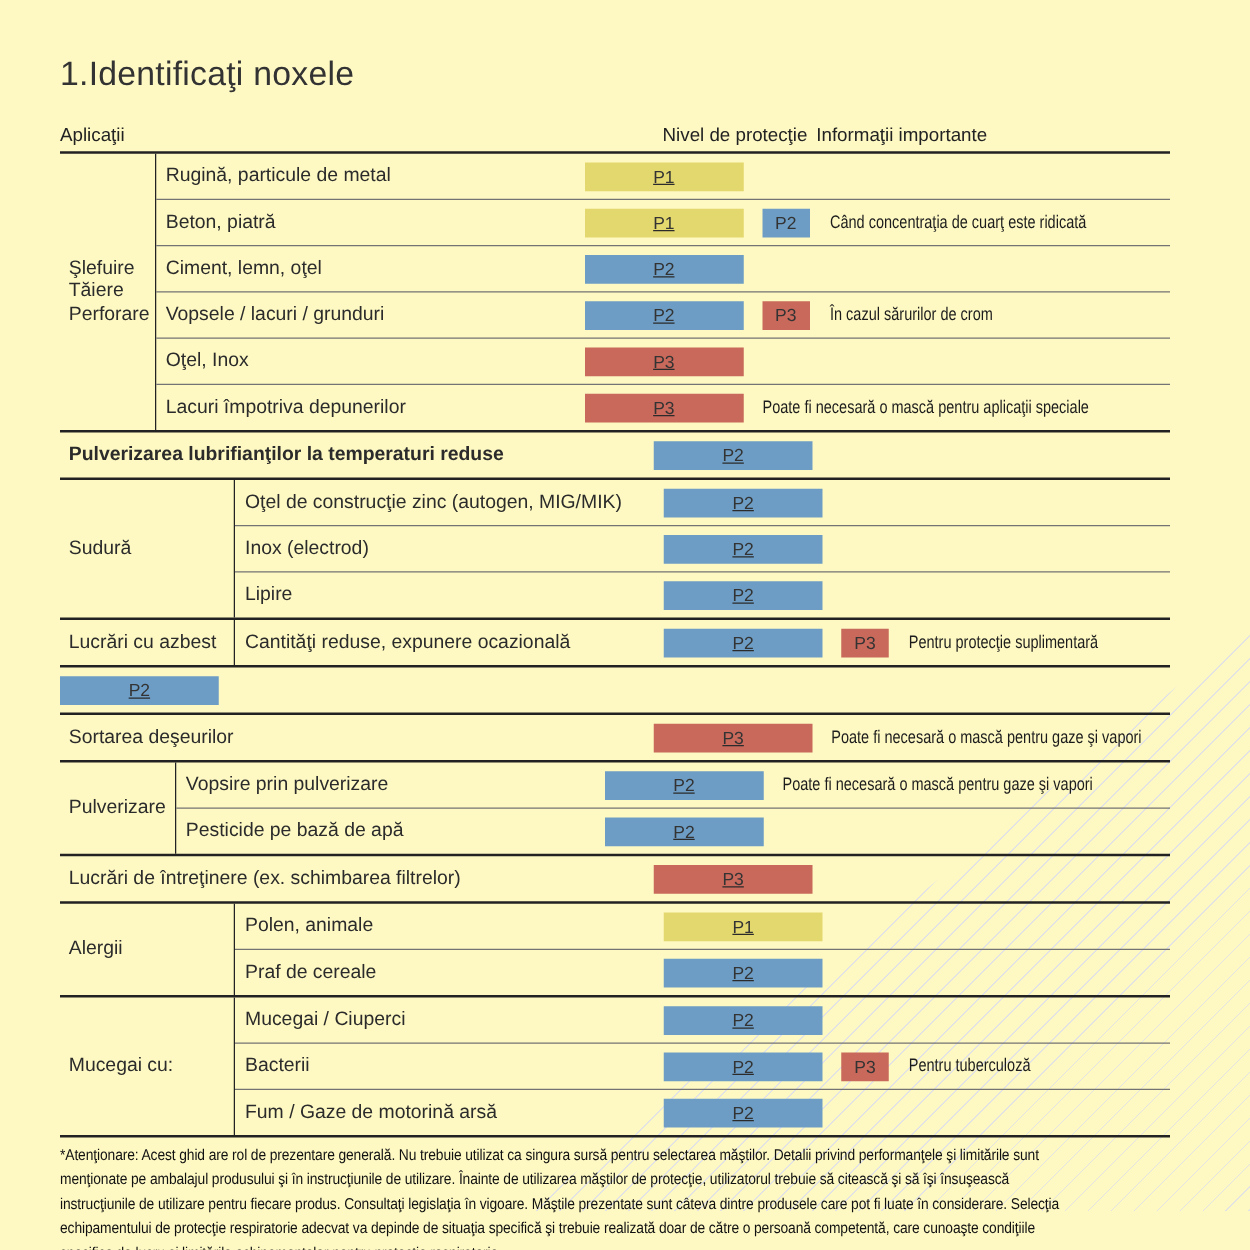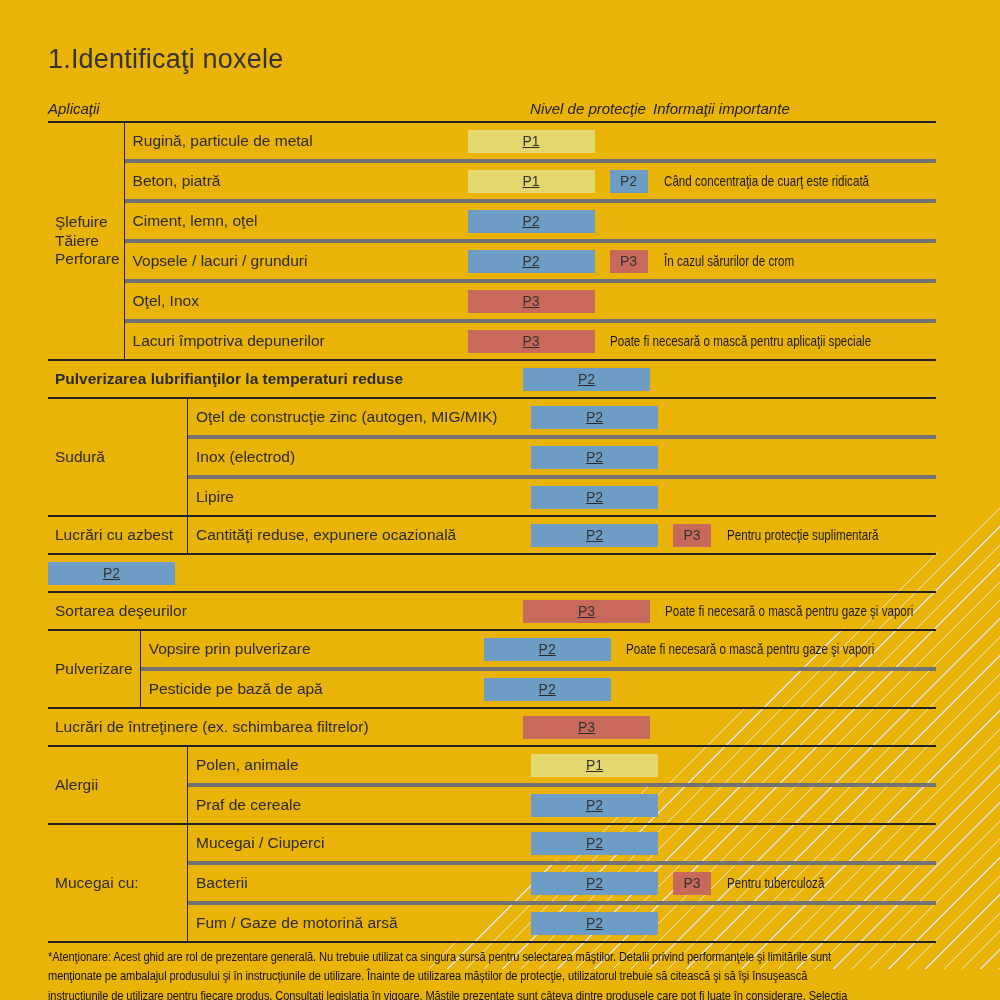--- a/index.html
+++ b/index.html
@@ -1,36 +1,36 @@
 <!DOCTYPE html>
 <html><head>
 <meta charset="utf-8">
 <style>
   html,body{margin:0;padding:0;background:#ffffff;}
   body{font-family:"Liberation Sans","DejaVu Sans",sans-serif;color:#2b2b2b;}
-  .page{position:relative;width:1000px;height:1000px;overflow:hidden;background:#eab308;}
+  .page{position:relative;width:1000px;height:1000px;overflow:hidden;background:#fef9c3;}
   .hatch{
     position:absolute;left:0;top:0;width:1000px;height:1000px;
     background:repeating-linear-gradient(135deg,#e3e3e3 0 1px,transparent 1px 13px);
     clip-path:polygon(100% 50.2%,100% 96.9%,42.2% 96.9%);
     z-index:0;
   }
   .content{position:relative;z-index:1;padding:44px 64px 0 48px;}
   h1{font-size:27px;font-weight:400;color:#333;margin:0 0 14px 0;letter-spacing:.2px;}
   .tbl{width:888px;}
   .thead{display:grid;grid-template-columns:475px 130px 1fr;height:28px;align-items:end;
-         border-bottom:2px solid #222;padding-bottom:4px;font-size:15px;color:#222;font-style:italic;}
+         border-bottom:2px solid #222;padding-bottom:4px;font-size:15px;color:#222;}
   .thead .h-level{text-align:center;white-space:nowrap;}
   .thead .h-info{text-align:left;white-space:nowrap;}
   .group{display:flex;border-bottom:2px solid #222;}
   .cat{width:132px;border-right:1px solid #222;display:flex;align-items:center;
        padding-left:7px;font-size:15.5px;white-space:pre-line;line-height:1.2;color:#2b2b2b;}
   .grows{flex:1;}
   .row{display:grid;align-items:center;height:36px;}
-  .row.sub{grid-template-columns:343px 130px 1fr;border-bottom:4px solid #737373;}
+  .row.sub{grid-template-columns:343px 130px 1fr;border-bottom:1px solid #737373;}
   .grows .row.sub:last-child{border-bottom:none;}
   .row.full{grid-template-columns:475px 130px 1fr;height:36px;}
   .lbl{font-size:15.5px;padding-left:8px;white-space:nowrap;overflow:visible;color:#2b2b2b;}
   .row.full .lbl{padding-left:7px;}
   .lbl.bold{font-weight:700;}
   .lvlcell{display:flex;align-items:center;text-decoration:underline;}
   .badge{width:127px;height:23px;display:flex;align-items:center;justify-content:center;
          font-size:14px;color:#333;}
   .infocell{display:flex;align-items:center;padding-left:12px;}
   .xbadge{width:38px;height:23px;display:flex;align-items:center;justify-content:center;

